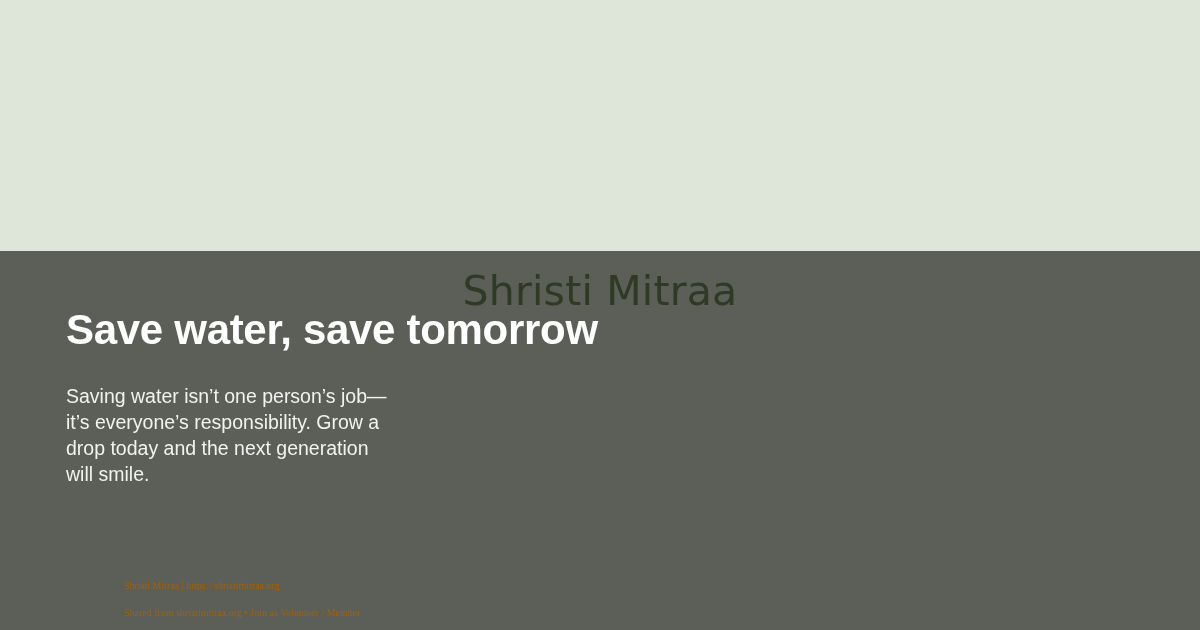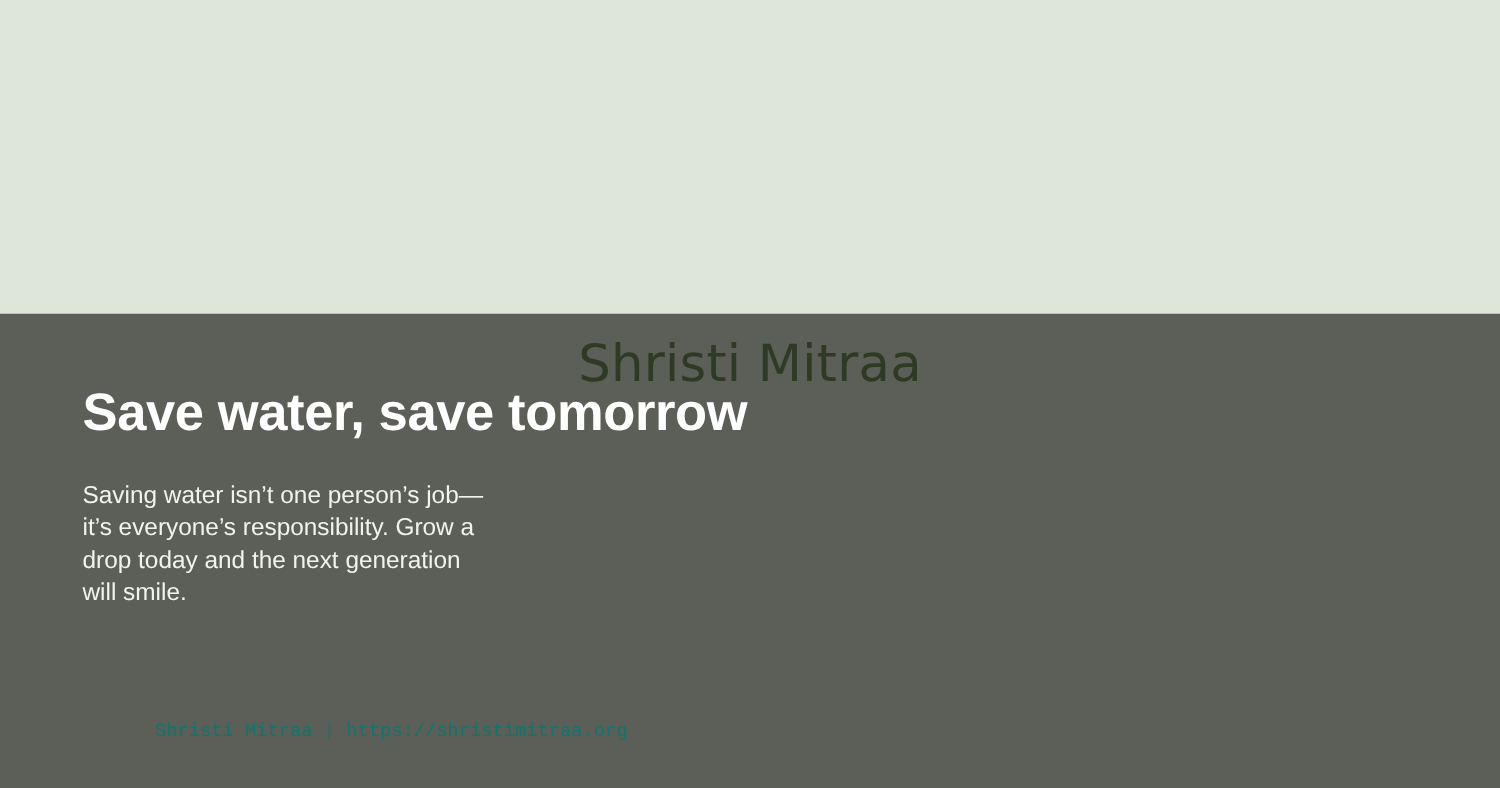--- a/index.html
+++ b/index.html
@@ -105,25 +105,25 @@
 
   
   .footer {
     position: absolute;
     left: 124px;
     top: 572px;
     z-index: 2;
   }
   .footer-line {
     display: block;
-    font-family: Liberation Mono, monospace;
-    font-size: 15px;
+    font-family: Liberation Serif, serif;
+    font-size: 10px;
     font-weight: 400;
     line-height: 27px;
-    color: #0f766e;
+    color: #a16207;
     white-space: nowrap;
   }
 </style>
 </head>
 <body>
 
 <div class="card">
 
   <div class="hero-band"></div>
 
@@ -133,15 +133,16 @@
     <span class="brand-name">Shristi Mitraa</span>
   </div>
 
   <div class="copy">
     <h1 class="headline">Save water, save tomorrow</h1>
     <p class="body-copy">Saving water isn’t one person’s job—it’s everyone’s responsibility. Grow a drop today and the next generation will smile.</p>
   </div>
 
   <div class="footer">
     <span class="footer-line">Shristi Mitraa | https://shristimitraa.org</span>
+    <span class="footer-line">Shared from shristimitraa.org • Join as Volunteer / Member</span>
   </div>
 
 </div>
 
 </body></html>

